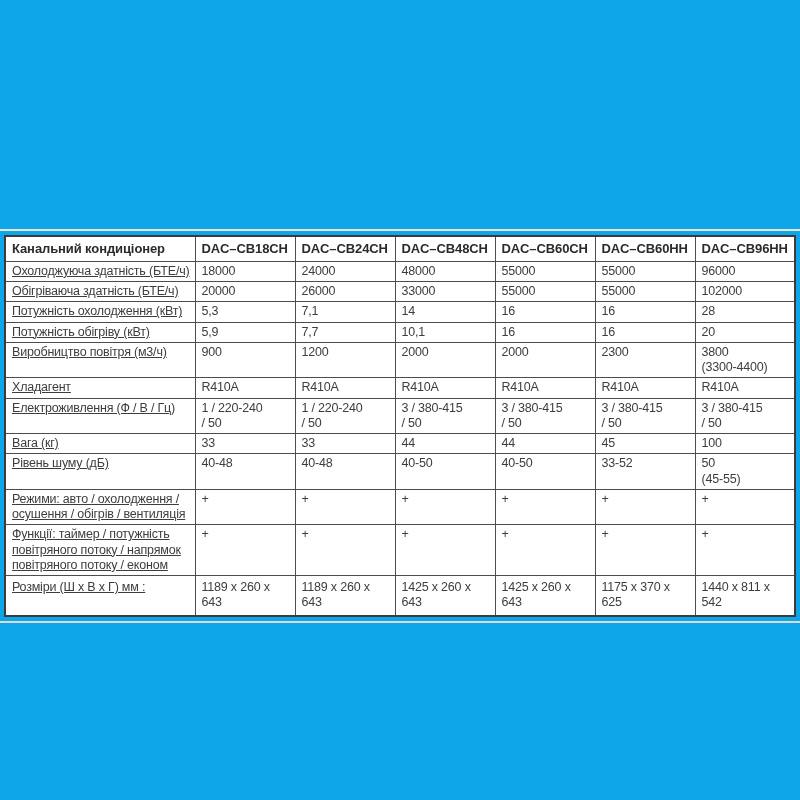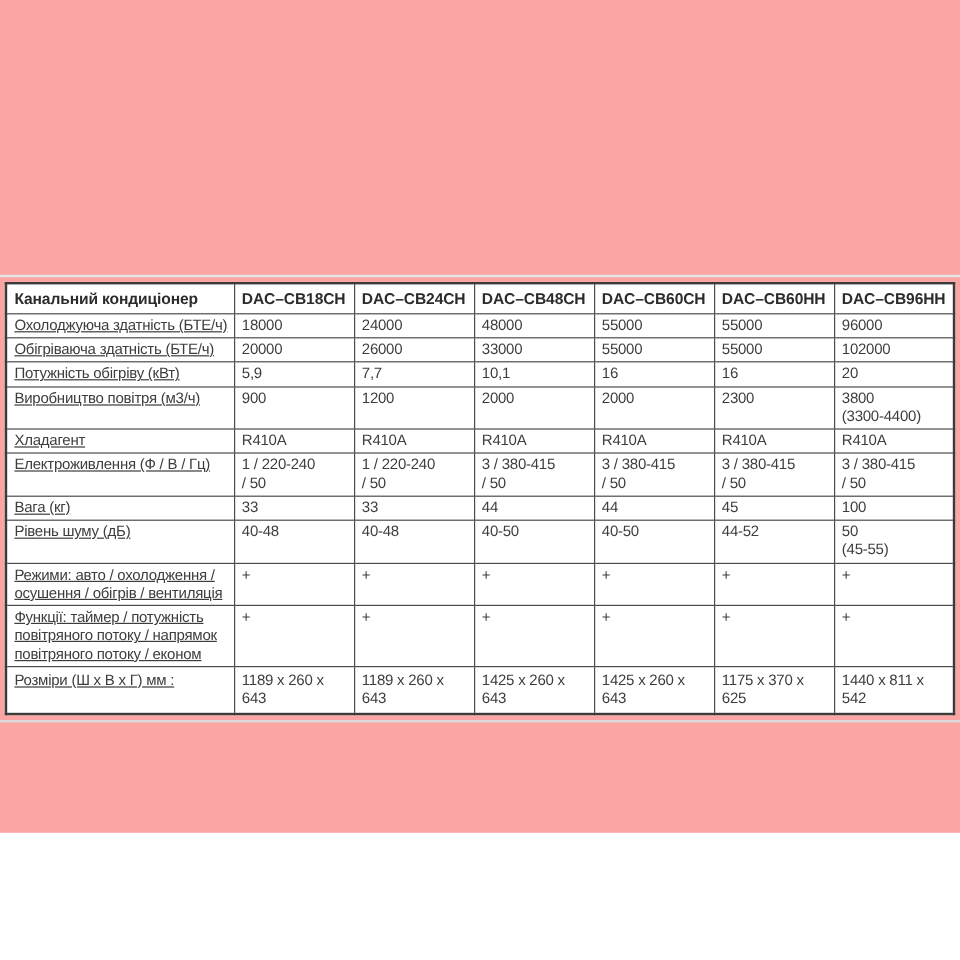--- a/index.html
+++ b/index.html
@@ -7,22 +7,22 @@
     padding: 0;
     background: #ffffff;
     width: 800px;
     height: 800px;
     font-family: "Liberation Sans", sans-serif;
     overflow: hidden;
   }
   .page {
     position: relative;
     width: 800px;
-    height: 694px;
-    background: #fca5a5;
+    height: 800px;
+    background: #0ea5e9;
   }
   .top-spacer {
     height: 229px;
   }
   .separator {
     width: 800px;
     height: 2px;
   }
   .separator.top {
     background: #e6e6e6;
@@ -115,20 +115,29 @@
         <tr>
           <th scope="row">Обігріваюча здатність (БТЕ/ч)</th>
           <td>20000</td>
           <td>26000</td>
           <td>33000</td>
           <td>55000</td>
           <td>55000</td>
           <td>102000</td>
         </tr>
         <tr>
+          <th scope="row">Потужність охолодження (кВт)</th>
+          <td>5,3</td>
+          <td>7,1</td>
+          <td>14</td>
+          <td>16</td>
+          <td>16</td>
+          <td>28</td>
+        </tr>
+        <tr>
           <th scope="row">Потужність обігріву (кВт)</th>
           <td>5,9</td>
           <td>7,7</td>
           <td>10,1</td>
           <td>16</td>
           <td>16</td>
           <td>20</td>
         </tr>
         <tr>
           <th scope="row">Виробництво повітря (м3/ч)</th>
@@ -172,21 +181,21 @@
           <td>44</td>
           <td>45</td>
           <td>100</td>
         </tr>
         <tr>
           <th scope="row">Рівень шуму (дБ)</th>
           <td>40-48</td>
           <td>40-48</td>
           <td>40-50</td>
           <td>40-50</td>
-          <td>44-52</td>
+          <td>33-52</td>
           <td>50
 (45-55)</td>
         </tr>
         <tr>
           <th scope="row">Режими: авто / охолодження /
 осушення / обігрів / вентиляція</th>
           <td>+</td>
           <td>+</td>
           <td>+</td>
           <td>+</td>

